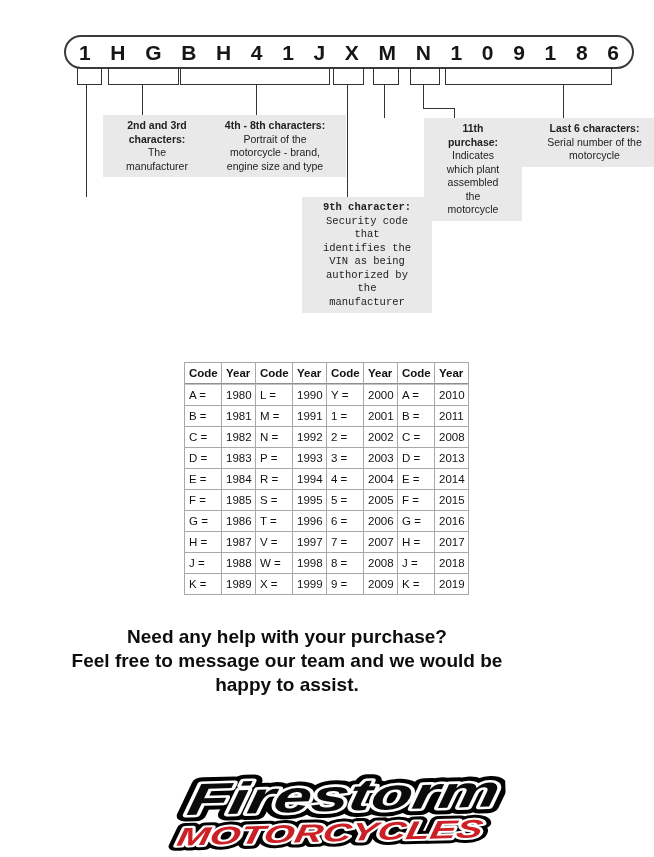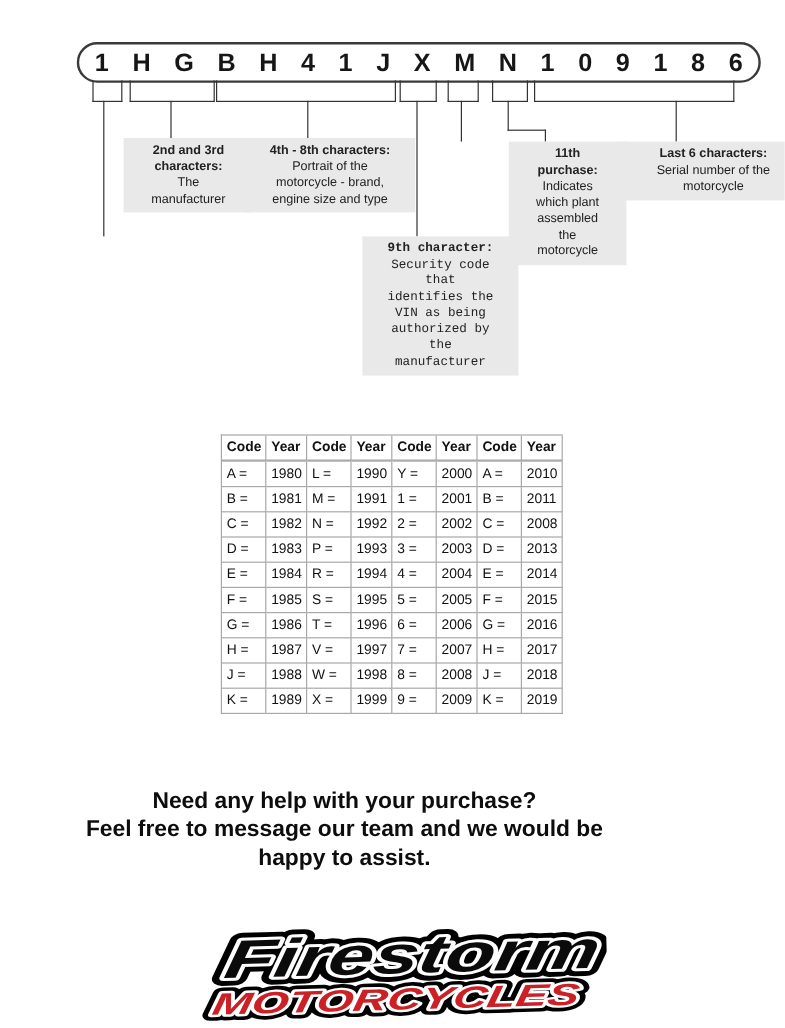--- a/index.html
+++ b/index.html
@@ -57,21 +57,21 @@
                    border-top:1px solid #a8a8a8;border-left:1px solid #a8a8a8;}
   .year-table th,.year-table td{border-right:1px solid #a8a8a8;border-bottom:1px solid #a8a8a8;
                    font-size:11.5px;padding:4px 3px 4px 4px;text-align:left;
                    white-space:nowrap;color:#111;}
   .year-table th{font-weight:bold;border-bottom:1px solid #8f8f8f;}
   .year-table tbody tr:first-child td{border-top:1px solid #c2c2c2;}
   .year-table th.col-code,.year-table td.col-code{width:29px;}
   .year-table th.col-year,.year-table td.col-year{width:26px;}
 
   
-  .help-text{position:absolute;left:0;top:656px;width:574px;text-align:center;
+  .help-text{position:absolute;left:0;top:625px;width:574px;text-align:center;
              font-size:19px;font-weight:bold;line-height:24px;color:#0d0d0d;
              white-space:pre-line;}
 
   
   .logo{position:absolute;left:158px;top:768px;width:348px;height:86px;
         transform:rotate(-1.6deg);}
   .logo svg{width:100%;height:100%;}
   .logo text{font-family:"Liberation Sans",sans-serif;font-weight:bold;font-style:italic;}
 </style>
 </head>

